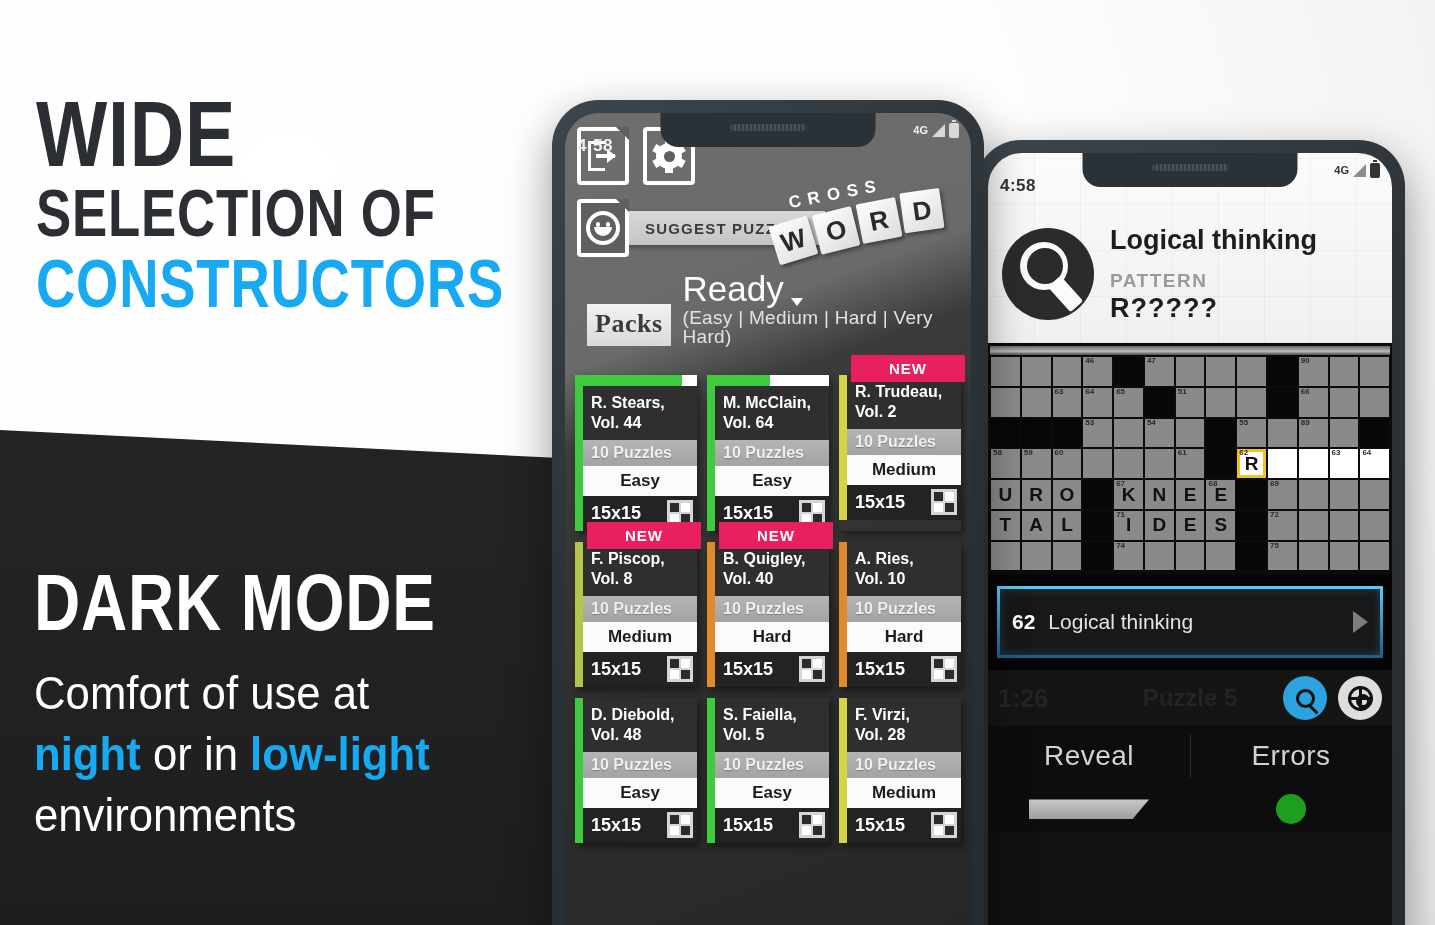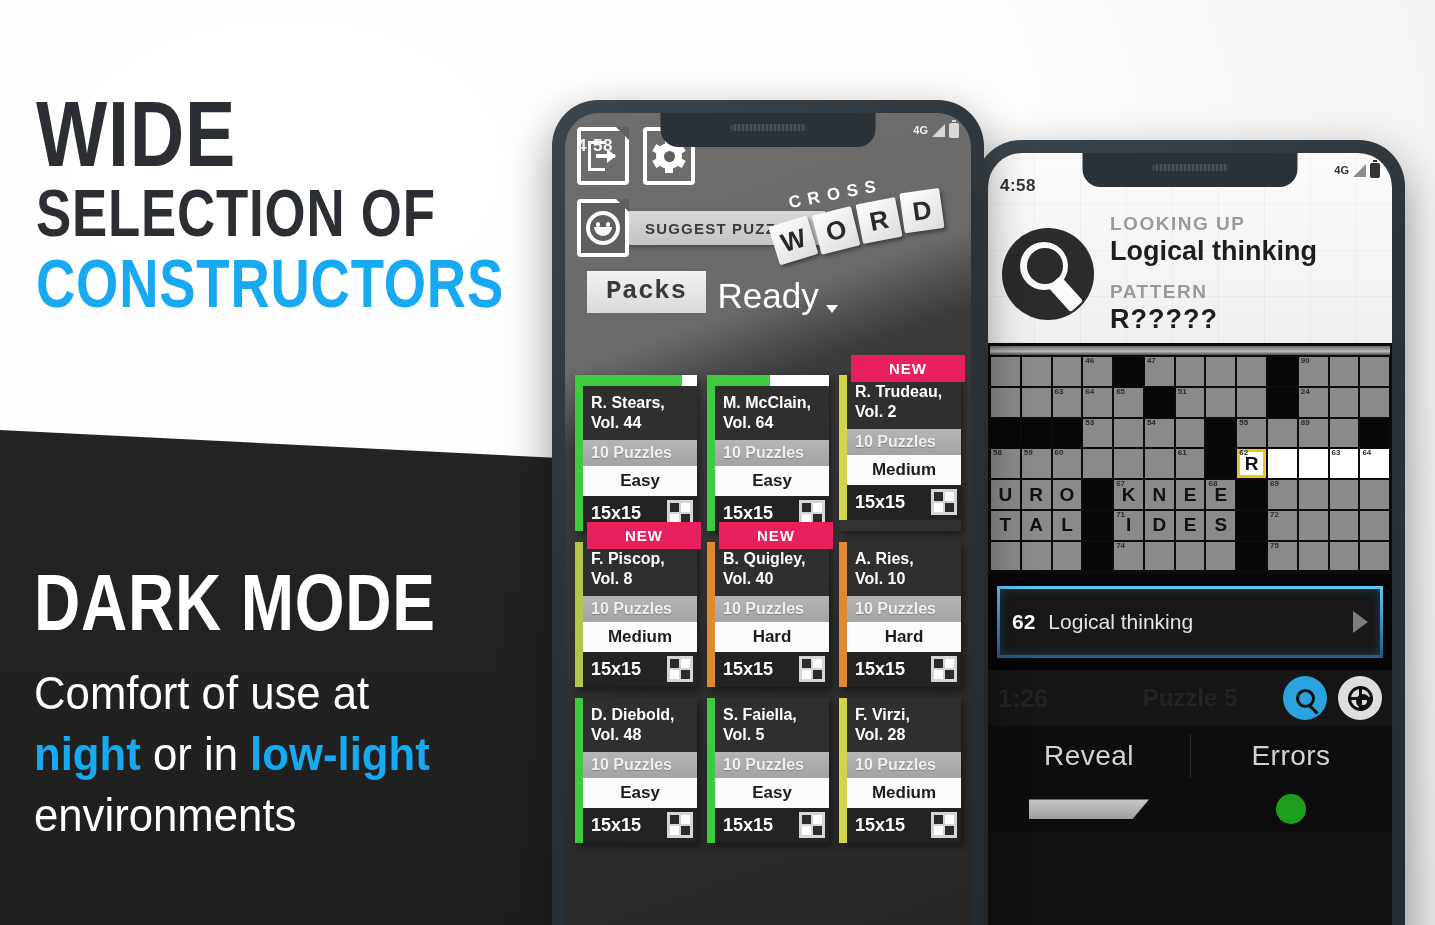--- a/index.html
+++ b/index.html
@@ -137,22 +137,22 @@
     width:40px; height:40px; background:linear-gradient(150deg,#fff,#dcdcdc);
     display:flex; align-items:center; justify-content:center;
     font-weight:bold; font-size:26px; color:#2a2a2a; border-radius:2px;
     box-shadow: 2px 3px 4px rgba(0,0,0,.4);
     font-family:"Liberation Sans Narrow","Liberation Sans",sans-serif;
   }
 
   .tabs-row { display:flex; align-items:flex-end; padding-left:10px; margin-top:14px; }
   .tab-packs {
     background:linear-gradient(180deg,#f2f2f2,#d9d9d9); color:#3a3a3a;
-    font-family:Liberation Mono, monospace;
-    font-weight:bold; font-size:26px; padding:5px 19px 7px; letter-spacing:0.5px;
+    font-family:Liberation Serif, serif;
+    font-weight:bold; font-size:26px; padding:5px 8px 7px; letter-spacing:0.5px;
   }
   .ready-wrap { margin-left:12px; line-height:1.0; }
   .ready-main {
     font-family:"Liberation Sans Narrow","Liberation Sans",sans-serif;
     font-size:35px; font-weight:normal; color:#fff; display:flex; align-items:flex-end; gap:7px;
   }
   .caret { width:0;height:0;border-style:solid;border-width:8px 6px 0 6px;border-color:#fff transparent transparent transparent; }
   .ready-sub {
     font-family:"Liberation Sans Narrow","Liberation Sans",sans-serif;
     font-size:19px; color:#e2e2e2; margin-top:2px; letter-spacing:0.3px;
@@ -308,21 +308,20 @@
         </div>
       </div>
 
       <div class="clue-panel">
         <div class="lookup-icon">
           <div class="inner"></div>
             <div class="inner2"></div>
             <div class="handle"></div>
         </div>
         <div class="clue-text">
-          <div class="lbl">LOOKING UP</div>
           <div class="val">Logical thinking</div>
           <div class="lbl mt">PATTERN</div>
           <div class="val pattern">R?????</div>
         </div>
       </div>
 
       <div class="xw-wrap">
         <div class="xw-topbar"></div>
         <div class="xw-grid" id="xw-grid">
             <div class="cell"></div>
@@ -356,21 +355,21 @@
               <span class="num">65</span>
             </div>
             <div class="cell black"></div>
             <div class="cell">
               <span class="num">51</span>
             </div>
             <div class="cell"></div>
             <div class="cell"></div>
             <div class="cell black"></div>
             <div class="cell">
-              <span class="num">24</span>
+              <span class="num">66</span>
             </div>
             <div class="cell"></div>
             <div class="cell"></div>
             <div class="cell black"></div>
             <div class="cell black"></div>
             <div class="cell black"></div>
             <div class="cell">
               <span class="num">53</span>
             </div>
             <div class="cell"></div>
@@ -599,20 +598,21 @@
             </div>
         </div>
 
         <div class="tabs-row">
           <div class="tab-packs">Packs</div>
           <div class="ready-wrap">
             <div class="ready-main">
               <span>Ready</span>
               <span class="caret"></span>
             </div>
+            <div class="ready-sub">(Easy | Medium | Hard | Very Hard)</div>
           </div>
         </div>
       </div>
 
       <div class="packs-grid" id="packs-grid">
           <div class="pack-card">
             <div class="pack-progress">
               <span class="fill" style="width:88%"></span>
             </div>
             <div class="pack-body">

